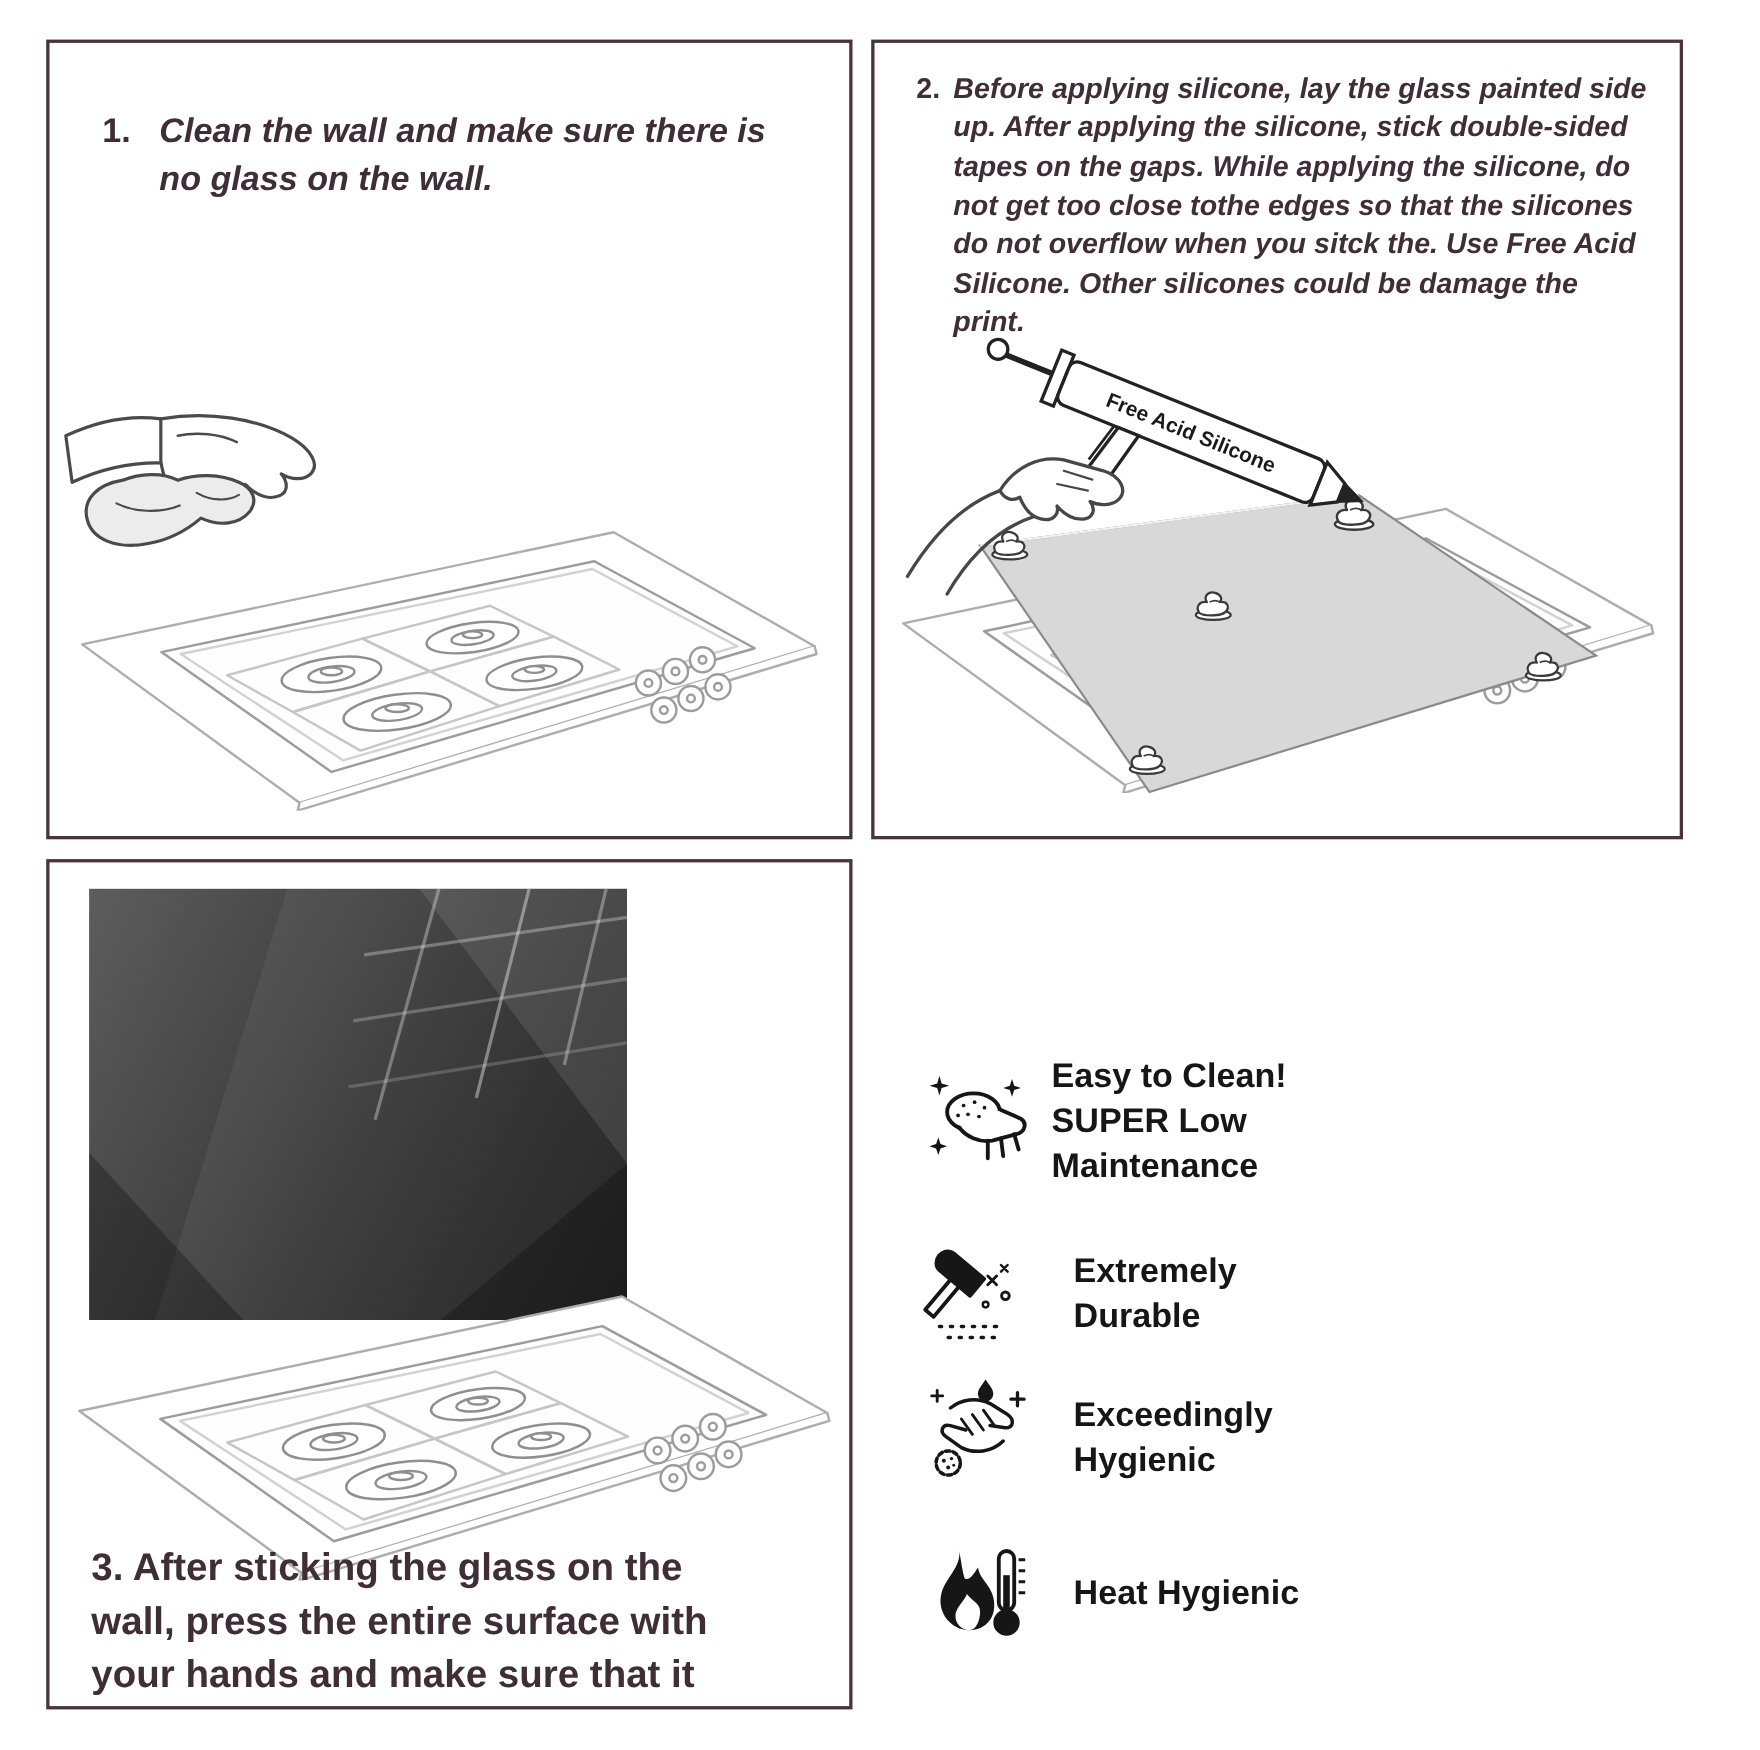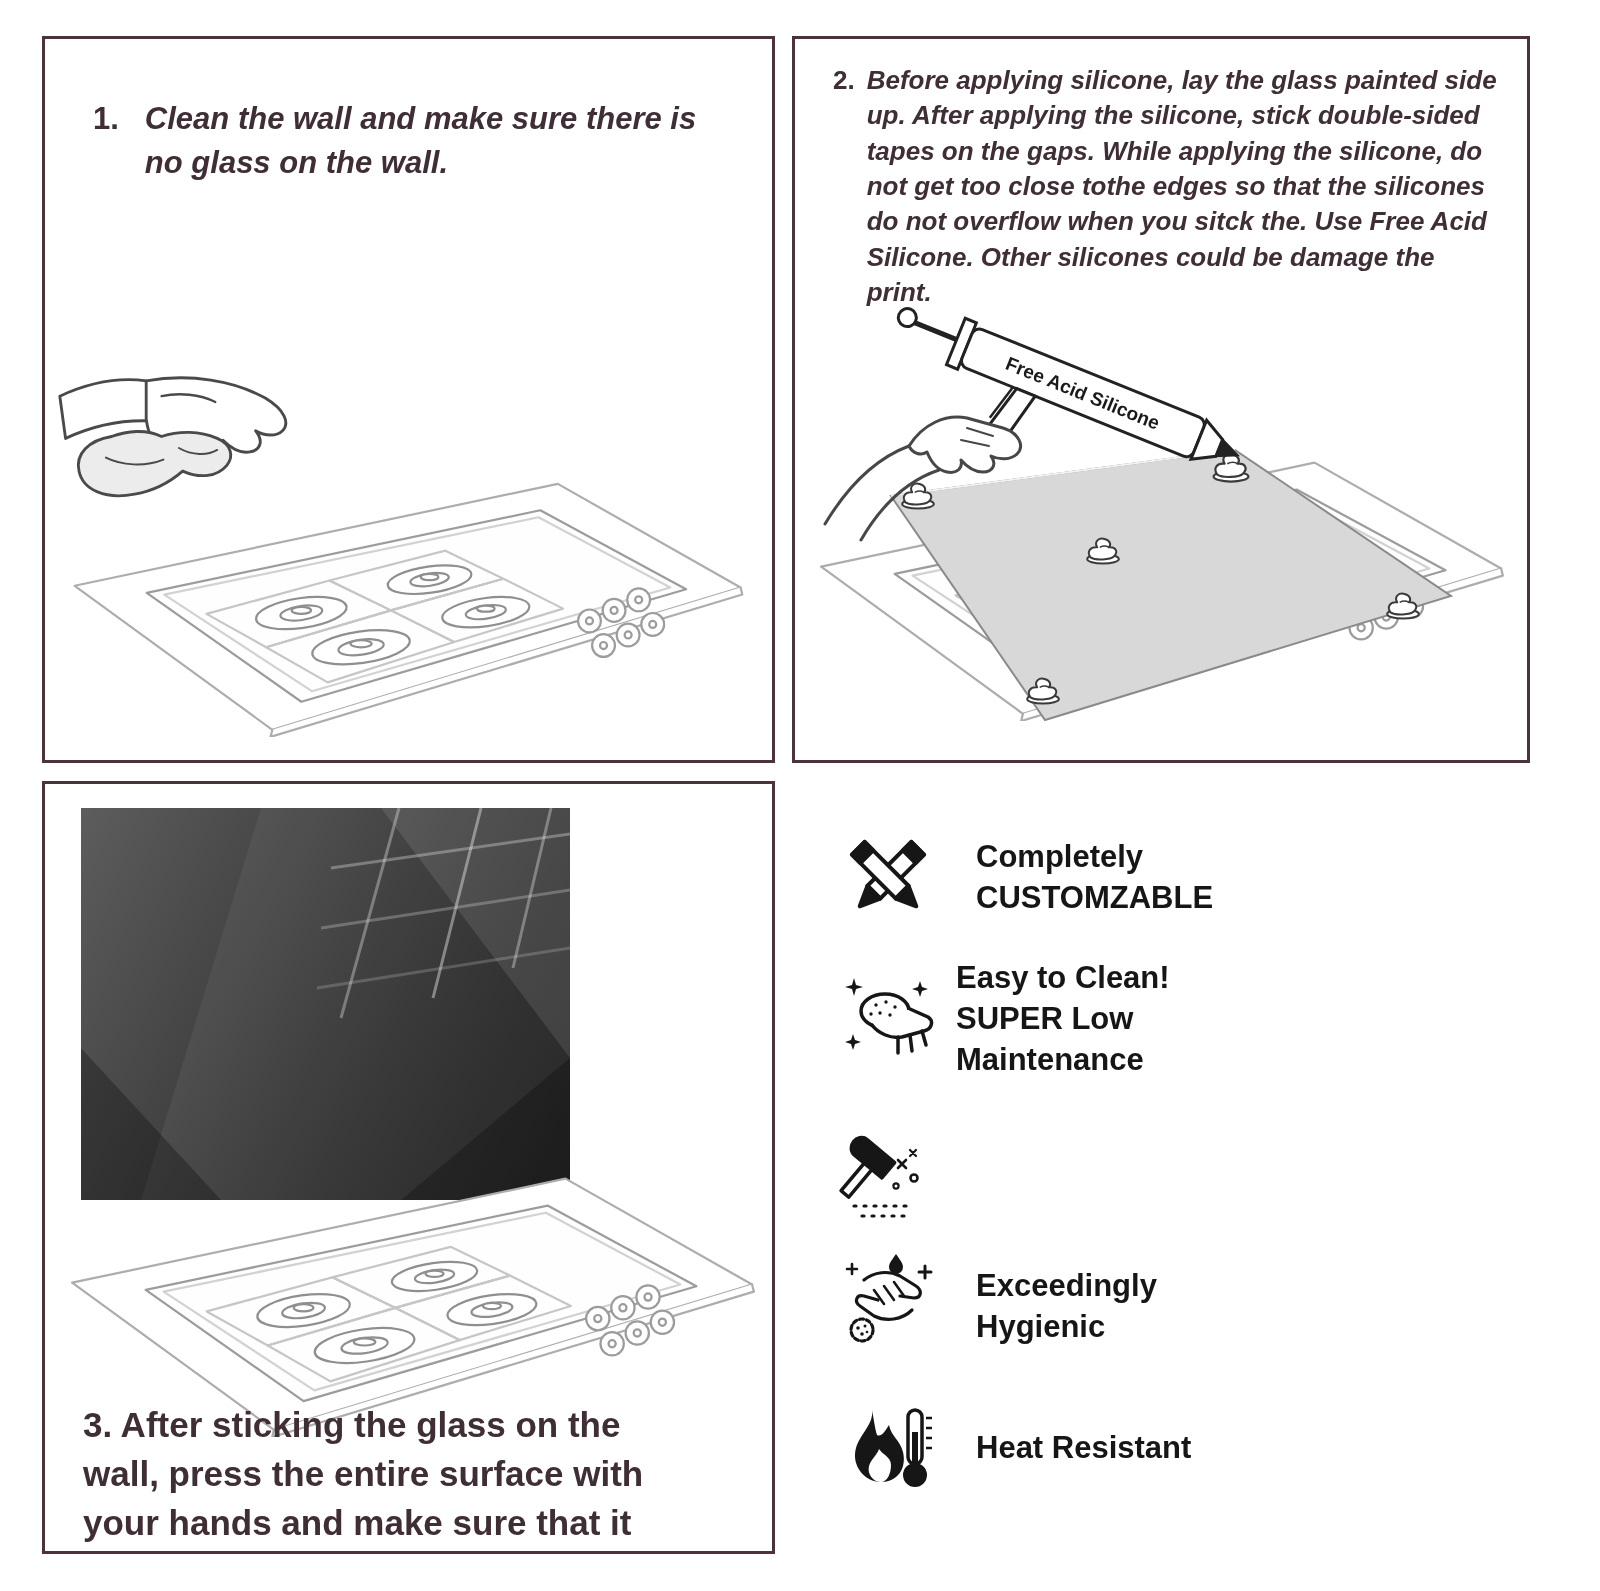--- a/index.html
+++ b/index.html
@@ -178,43 +178,20 @@
       </svg>
     </div>
     <svg class="illus" id="illus3" viewBox="0 0 780 340">
       <use href="#sym-stove" x="0" y="0" width="780" height="340"></use>
     </svg>
     <div class="step" id="step3-text">3. After sticking the glass on the wall, press the entire surface with your hands and make sure that it adheres well.</div>
   </section>
 
   <div class="features">
 
-    <div class="feature" id="feature-1">
-      <span class="ficon">
-        <svg viewBox="0 0 100 100">
-          <g stroke="#161616" stroke-width="4" stroke-linejoin="round">
-            <g transform="rotate(45 50 50)">
-              <rect x="41" y="8" width="18" height="62" fill="#ffffff"></rect>
-              <rect x="41" y="8" width="18" height="12" fill="#161616"></rect>
-              <path d="M41 70 L50 90 L59 70 Z" fill="#161616"></path>
-            </g>
-            <g transform="rotate(-45 50 50)">
-              <rect x="41" y="8" width="18" height="62" fill="#ffffff"></rect>
-              <rect x="41" y="8" width="18" height="12" fill="#161616"></rect>
-              <path d="M41 70 L50 90 L59 70 Z" fill="#161616"></path>
-            </g>
-          </g>
-        </svg>
-      </span>
-      <div class="ftext">
-        <div>Completely</div>
-        <div>CUSTOMZABLE</div>
-        <div></div>
-      </div>
-    </div>
 
     <div class="feature" id="feature-2">
       <span class="ficon">
         <svg viewBox="0 0 100 100">
           <g stroke="#161616" stroke-width="3.5" fill="none" stroke-linecap="round" stroke-linejoin="round">
             <ellipse cx="47" cy="42" rx="24" ry="17" fill="#ffffff"></ellipse>
             <g fill="#161616" stroke="none">
               <circle cx="38" cy="36" r="1.7"></circle>
                 <circle cx="48" cy="33" r="1.7"></circle>
                 <circle cx="57" cy="38" r="1.7"></circle>
@@ -249,20 +226,25 @@
             </g>
             <path d="M60 34 l8 8 M68 34 l-8 8" stroke-width="2.6"></path>
             <circle cx="76" cy="52" r="3.5" stroke-width="2.6"></circle>
             <path d="M72 24 l6 6 M78 24 l-6 6" stroke-width="2.2"></path>
             <circle cx="58" cy="60" r="2.6" stroke-width="2.2"></circle>
             <path d="M16 80 h58" stroke-dasharray="2 8" stroke-width="3.2"></path>
             <path d="M24 90 h44" stroke-dasharray="2 8" stroke-width="3.2"></path>
           </g>
         </svg>
       </span>
+      <div class="ftext">
+        <div>Extremely</div>
+        <div>Durable</div>
+        <div></div>
+      </div>
     </div>
 
     <div class="feature" id="feature-4">
       <span class="ficon">
         <svg viewBox="0 0 100 100">
           <g stroke="#161616" stroke-width="3.2" fill="none" stroke-linecap="round" stroke-linejoin="round">
             <path d="M26 34 C 36 26 50 24 62 30 L 78 40 C 84 44 84 52 76 52 L 62 50"></path>
             <path d="M74 64 C 64 74 48 76 36 70 L 22 60 C 16 56 18 48 26 50 L 40 54"></path>
             <path d="M46 40 l10 14 M56 36 l10 14 M36 44 l10 14" stroke-width="2.6"></path>
             <path d="M58 8 c4 6 7 9 7 13 a7 7 0 1 1 -14 0 c0 -4 3 -7 7 -13 Z" fill="#161616" stroke="none"></path>
@@ -290,20 +272,20 @@
         <svg viewBox="0 0 100 100">
           <path d="M34 12 C 36 26 22 36 18 50 C 13 68 27 84 43 84 C 59 84 69 71 65 54 C 62 42 53 38 51 27 C 46 35 43 39 39 37 C 37 31 36 22 34 12 Z" fill="#161616"></path>
           <path d="M43 84 C 35 84 29 76 31 68 C 33 61 39 57 41 51 C 45 57 53 59 53 67 C 53 76 49 84 43 84 Z" fill="#ffffff"></path>
           <rect x="70" y="12" width="14" height="54" rx="7" fill="#ffffff" stroke="#161616" stroke-width="3.5"></rect>
           <rect x="74" y="34" width="6" height="36" fill="#161616"></rect>
           <circle cx="77" cy="77" r="11" fill="#161616" stroke="#161616" stroke-width="2"></circle>
           <path d="M88 20 h6 M88 30 h6 M88 40 h6 M88 50 h6" stroke="#161616" stroke-width="2.6"></path>
         </svg>
       </span>
       <div class="ftext">
-        <div>Heat Resistant</div>
+        <div>Heat Hygienic</div>
         <div></div>
         <div></div>
       </div>
     </div>
 
   </div>
 </div>
 
 </body></html>

